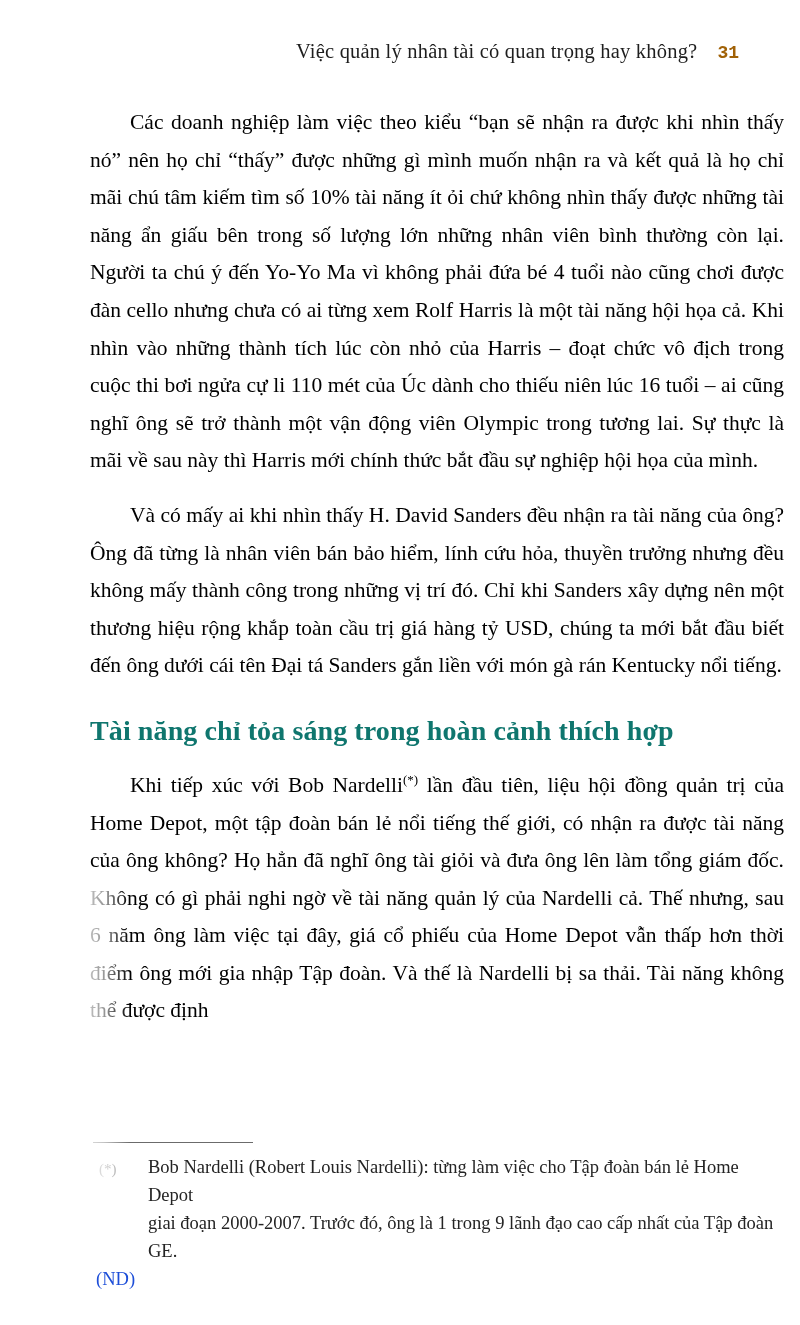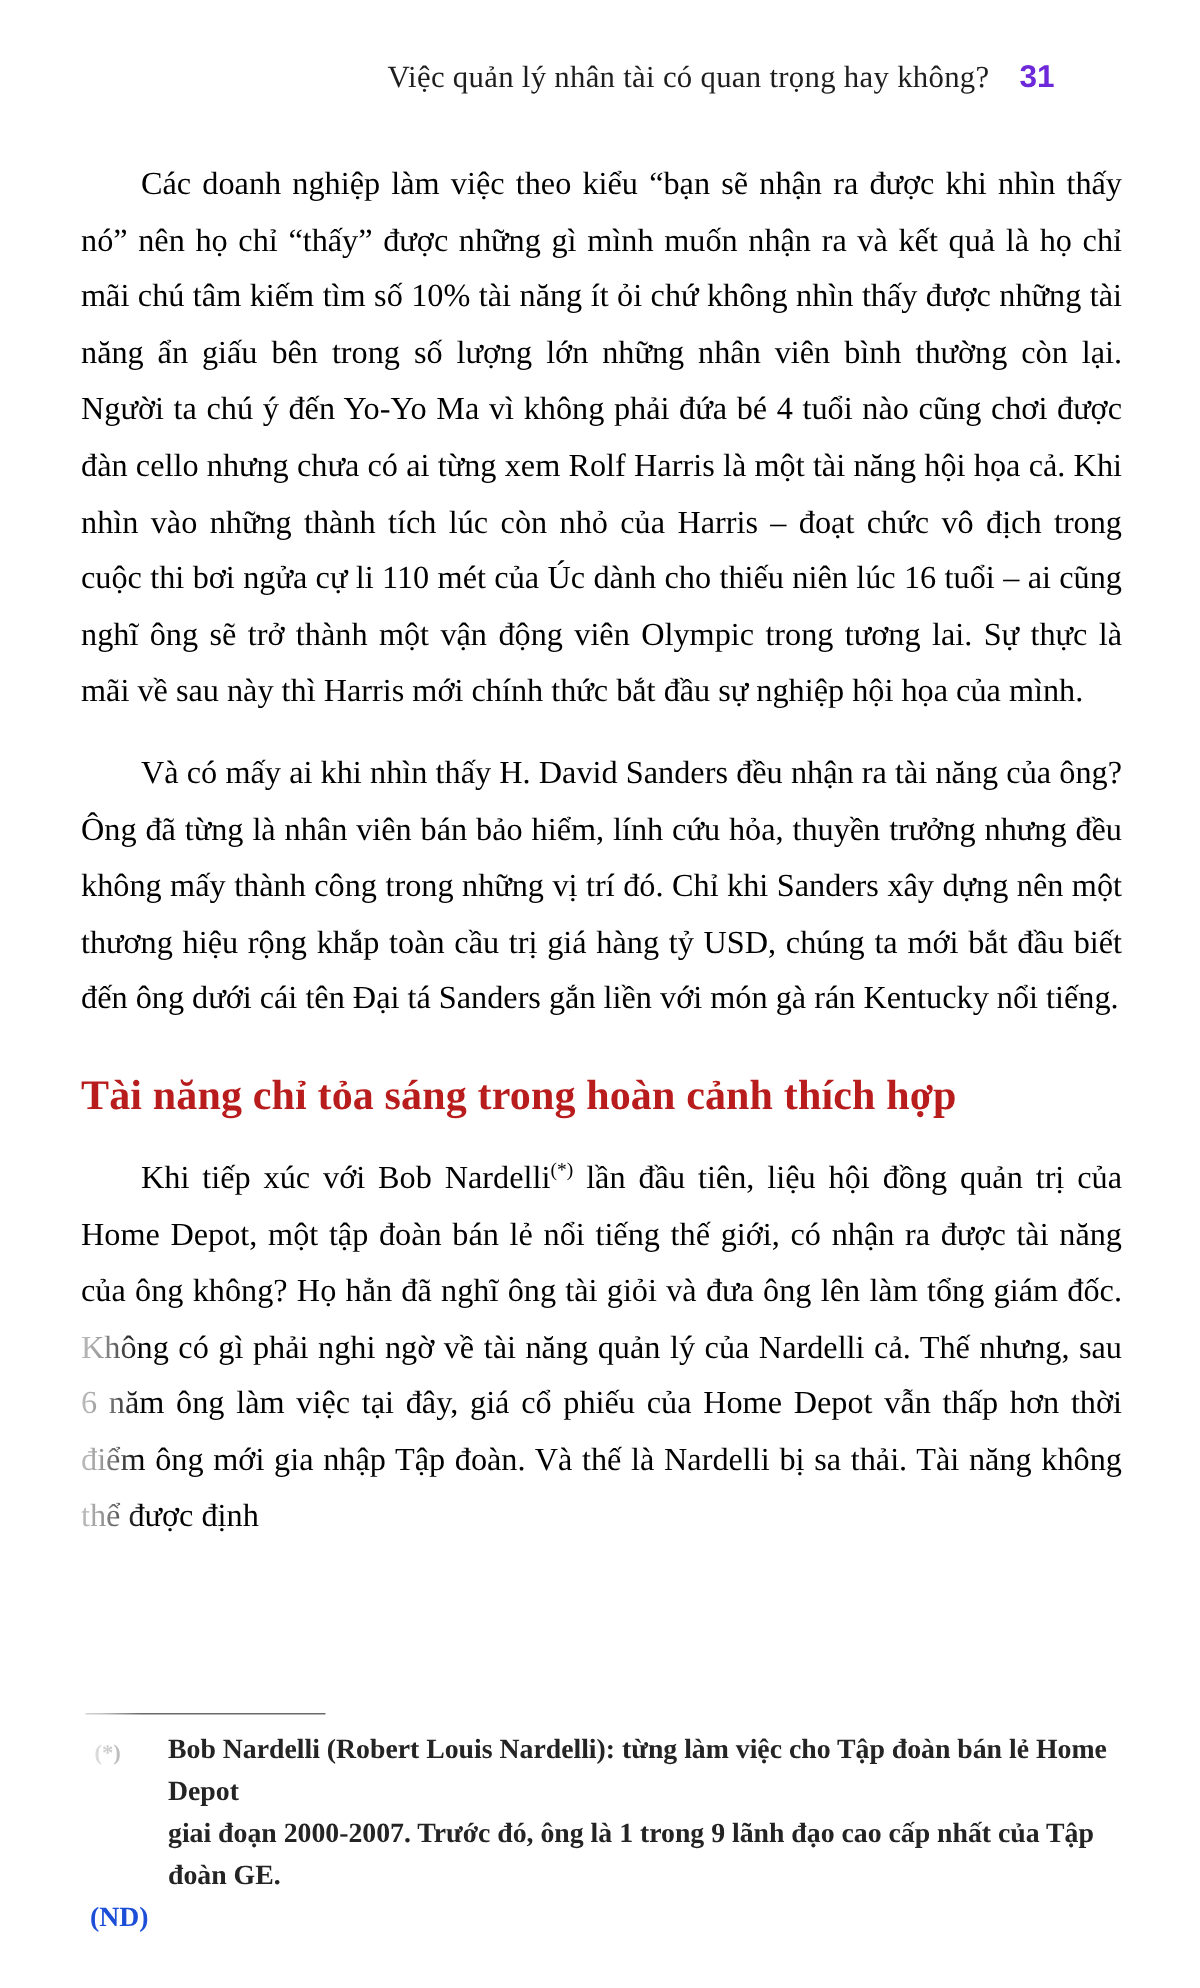--- a/index.html
+++ b/index.html
@@ -4,43 +4,44 @@
 <style>
   html, body { margin: 0; padding: 0; background: #ffffff; }
   .page {
     position: relative;
     width: 755px;
     height: 1325px;
     background: #ffffff;
     color: #1b1b1b;
     font-family: "Liberation Serif", serif;
     overflow: hidden;
+    margin-left: 36px;
   }
   
   .running-head {
     position: absolute;
     top: 40px;
     left: 55px;
     right: 52px;
     display: flex;
     justify-content: flex-end;
     align-items: baseline;
     gap: 20px;
   }
   .head-title {
     font-size: 20.5px;
     letter-spacing: 0.2px;
     color: #1e1e1e;
     white-space: nowrap;
   }
   .head-page-num {
-    font-family: Liberation Sans, sans-serif;
+    font-family: Liberation Mono, monospace;
     font-weight: 700;
-    font-size: 21px;
-    color: #6d28d9;
+    font-size: 18px;
+    color: #a16207;
   }
   
   .content {
     position: absolute;
     left: 54px;
     top: 104px;
     width: 694px;
   }
   .body-para {
     margin: 0 0 17px 0;
@@ -48,21 +49,21 @@
     line-height: 37.6px;
     text-align: justify;
     text-indent: 40px;
     color: #000000;
   }
   .section-heading {
     margin: 29px 0 19px 0;
     font-size: 28px;
     line-height: 34px;
     font-weight: 700;
-    color: #b91c1c;
+    color: #0f766e;
     letter-spacing: 0.1px;
   }
   .fn-ref {
     font-size: 13px;
     line-height: 0;
     vertical-align: super;
     letter-spacing: 0;
   }
   
   .footnote {
@@ -73,21 +74,21 @@
     font-size: 18.5px;
     line-height: 28px;
     color: #242424;
   }
   .fn-rule {
     width: 160px;
     height: 0;
     border-top: 1.5px solid #6b6b6b;
     margin: 0 0 10px 2px;
   }
-  .fn-body { position: relative; font-weight: bold; }
+  .fn-body { position: relative; }
   .fn-marker {
     position: absolute;
     left: 8px;
     top: 2px;
     font-size: 15px;
     color: #9a9a9a;
   }
   .fn-text { margin-left: 57px; }
   .fn-line { text-align: left; }
   .fn-line-nd {

